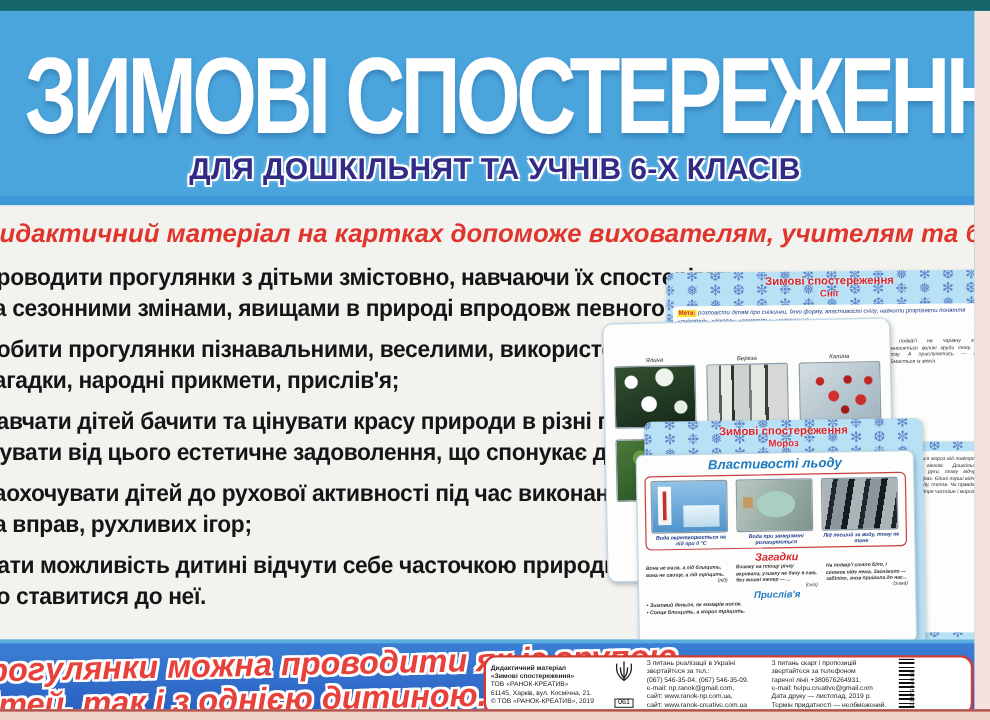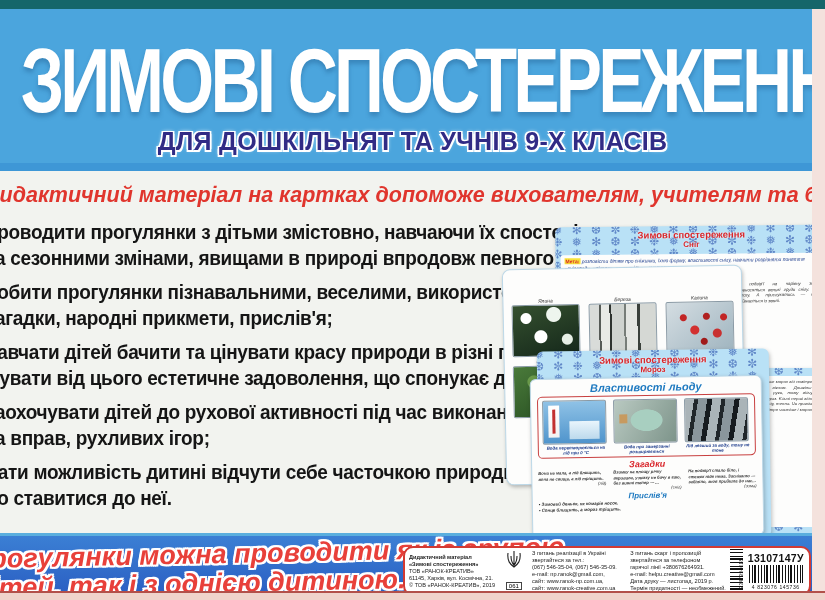--- a/index.html
+++ b/index.html
@@ -156,21 +156,21 @@
 </head>
 <body>
 
 <div class="page">
   <div class="top-strip"></div>
   <div class="right-strip"></div>
   <div class="bottom-edge"></div>
 
   <div class="header">
     <div class="title">ЗИМОВІ СПОСТЕРЕЖЕННЯ</div>
-    <div class="subtitle">ДЛЯ ДОШКІЛЬНЯТ ТА УЧНІВ 9-Х КЛАСІВ</div>
+    <div class="subtitle">ДЛЯ ДОШКІЛЬНЯТ ТА УЧНІВ 6-Х КЛАСІВ</div>
   </div>
   <div class="divider"></div>
 
   <div class="content">
     <div class="lead">Дидактичний матеріал на картках допоможе вихователям, учителям та батькам:</div>
 
     <div class="bullets">
       <div class="bullet">
         <div>проводити прогулянки з дітьми змістовно, навчаючи їх спостерігати</div>
         <div>за сезонними змінами, явищами в природі впродовж певного часу;</div>
@@ -324,20 +324,15 @@
         <div>гарячої лінії +380676264931.</div>
         <div>e-mail: helpu.creative@gmail.com</div>
         <div>Дата друку — листопад, 2019 р.</div>
         <div>Термін придатності — необмежений.</div>
       </div>
 
       <div class="vbarcode">
         <span>2347994018</span>
       </div>
 
-      <div class="codeblock">
-        <div class="prodcode">13107147У</div>
-        <div class="ean"></div>
-        <div class="eandigits">4 823076 145736</div>
-      </div>
     </div>
   </div>
 </div>
 
 </body></html>

